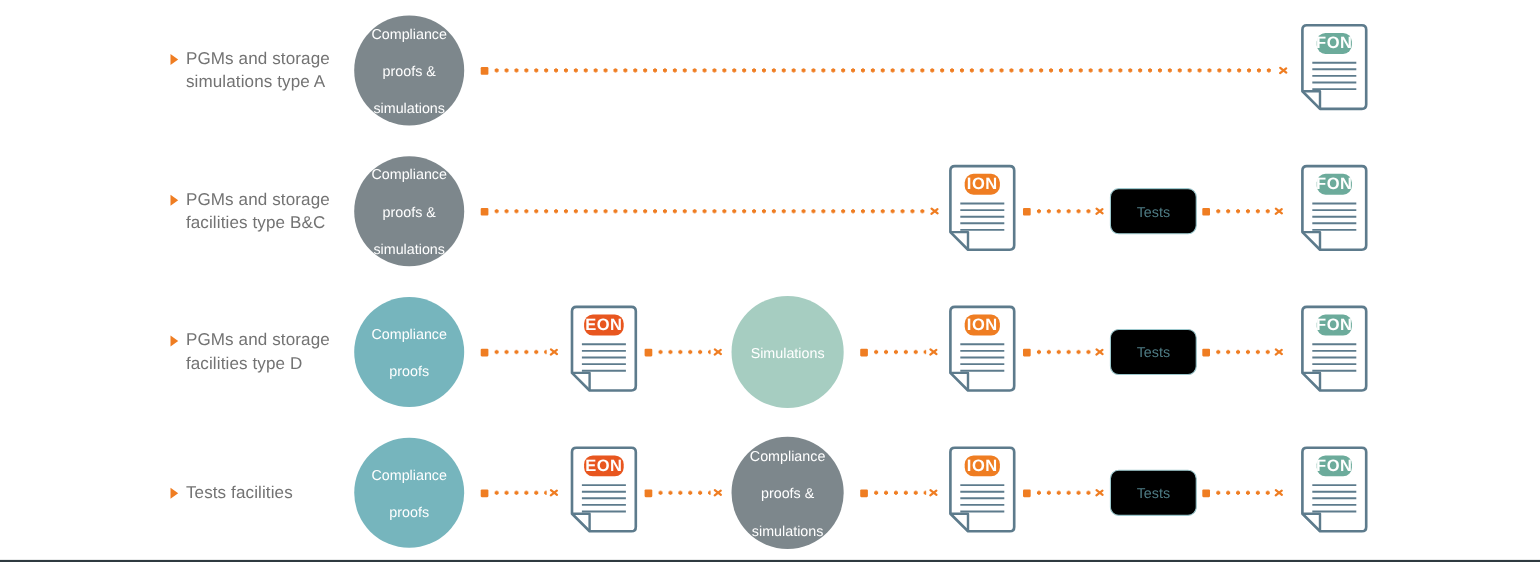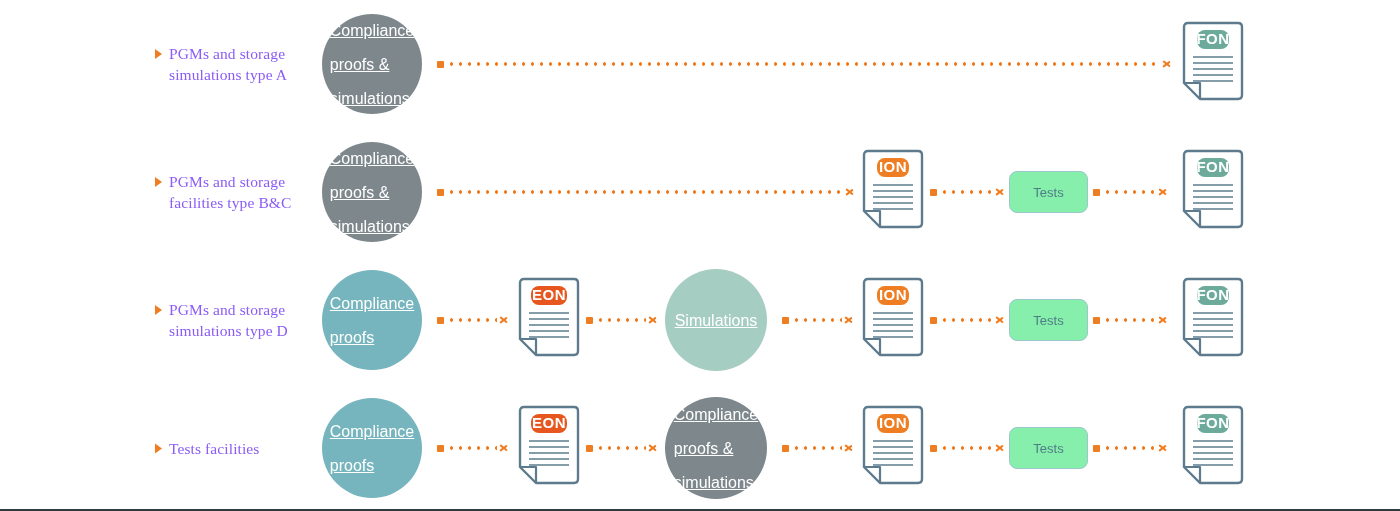--- a/index.html
+++ b/index.html
@@ -45,39 +45,37 @@
     flex: 0 0 auto;
     width: 0; height: 0;
     border-top: 5px solid transparent;
     border-bottom: 5px solid transparent;
     border-left: 7px solid #ef7d22;
     margin-top: 6px;
   }
   .label-text {
     font-size: 15.5px;
     line-height: 21px;
-    color: #8b5cf6;
+    color: #737373;
     letter-spacing: .1px;
-    font-family: Liberation Serif, serif;
   }
 
   
   .circle {
     position: absolute;
     border-radius: 50%;
     display: flex;
     align-items: center;
     justify-content: center;
-    text-align: left;
+    text-align: center;
     color: #ffffff;
-    font-size: 16px;
+    font-size: 13px;
     line-height: 17px;
     top: 50%;
     transform: translateY(-50%);
-    text-decoration: underline;
   }
   .circle.grey  { background: #7d878c; }
   .circle.teal  { background: #76b5bd; }
   .circle.sage  { background: #a6cdc1; }
   .circle span { display: block; padding: 0 8px; }
 
   
   .doc {
     position: absolute;
     top: 50%;
@@ -94,21 +92,21 @@
 
   
   .tests-box {
     position: absolute;
     top: 50%;
     transform: translateY(-50%);
     width: 79px;
     height: 42px;
     border: 1.6px solid #9cc7cc;
     border-radius: 8px;
-    background: #86efac;
+    background: #000000;
     display: flex;
     align-items: center;
     justify-content: center;
     color: #4f7d86;
     font-size: 13px;
   }
 
   
   .conn {
     position: absolute;
@@ -265,21 +263,21 @@
         </g>
       </svg>
     </div>
   </div>
 
   <div class="row" style="top:256px;">
     <div class="row-label">
       <span class="bullet"></span>
       <span class="label-text">
         <span>PGMs and storage</span><br>
-        <span>simulations type D</span>
+        <span>facilities type D</span>
       </span>
     </div>
 
     <div class="circle teal" style="left:322px; width:100px; height:100px;">
       <span>
         <span>Compliance</span><br>
         <span>proofs</span>
       </span>
     </div>
 

